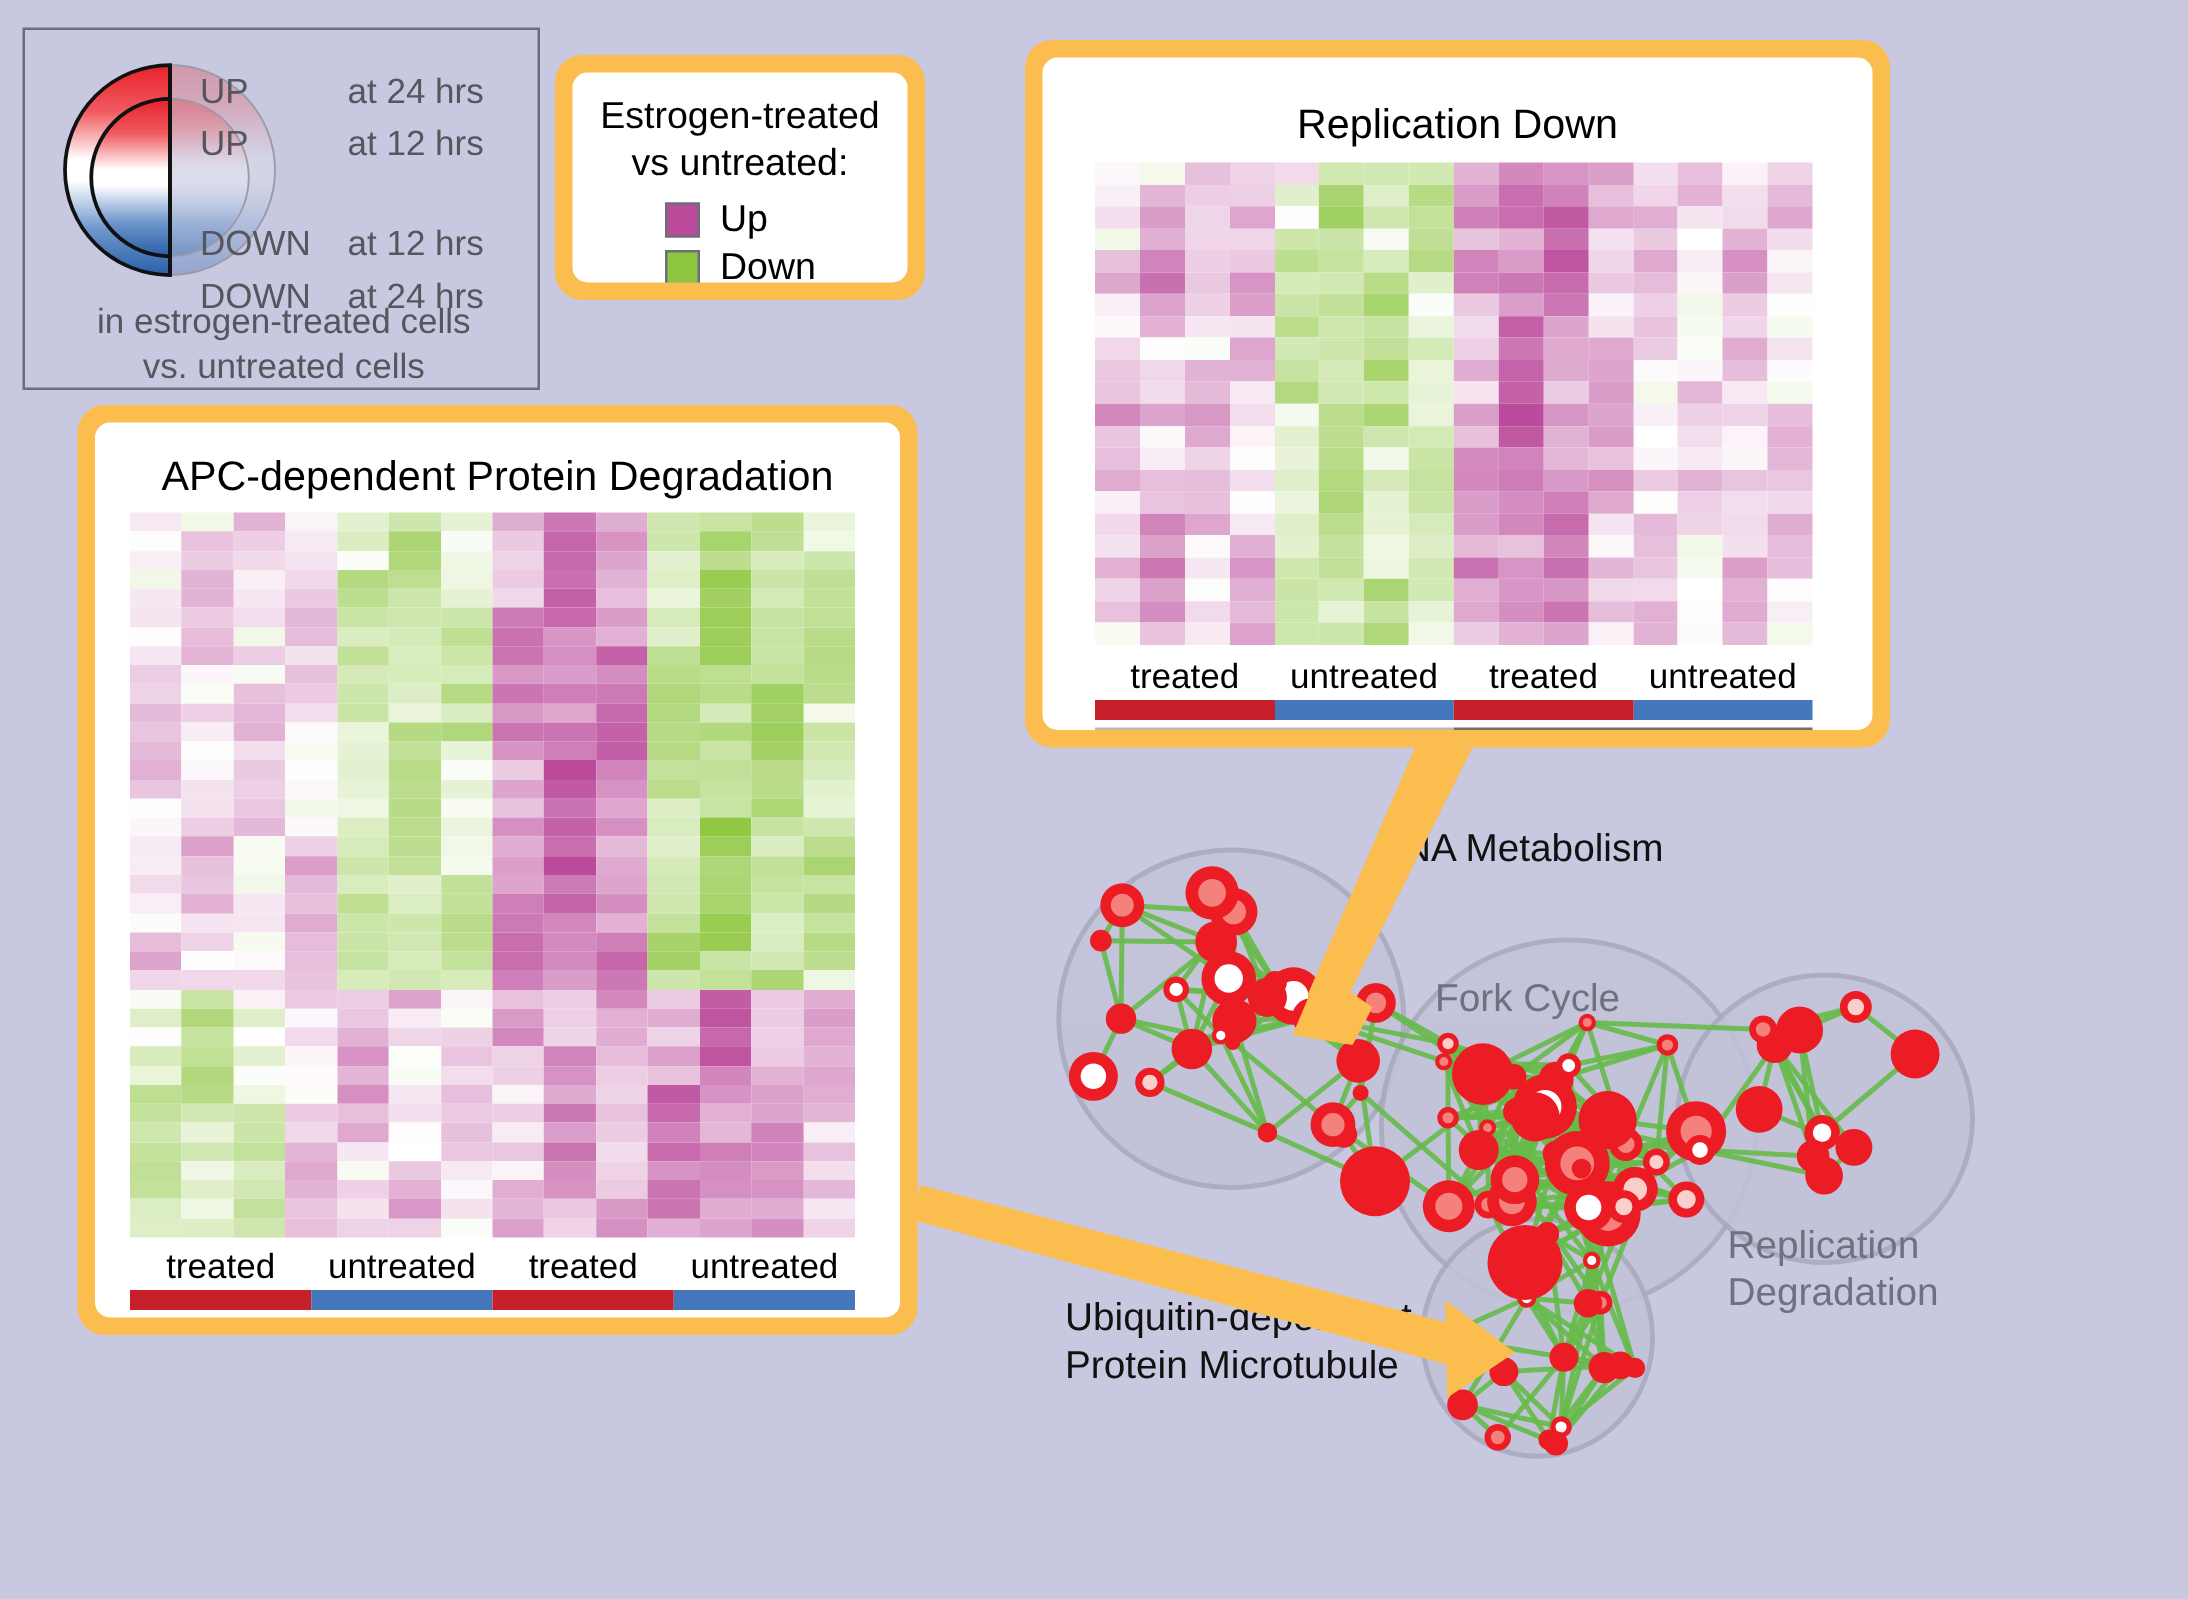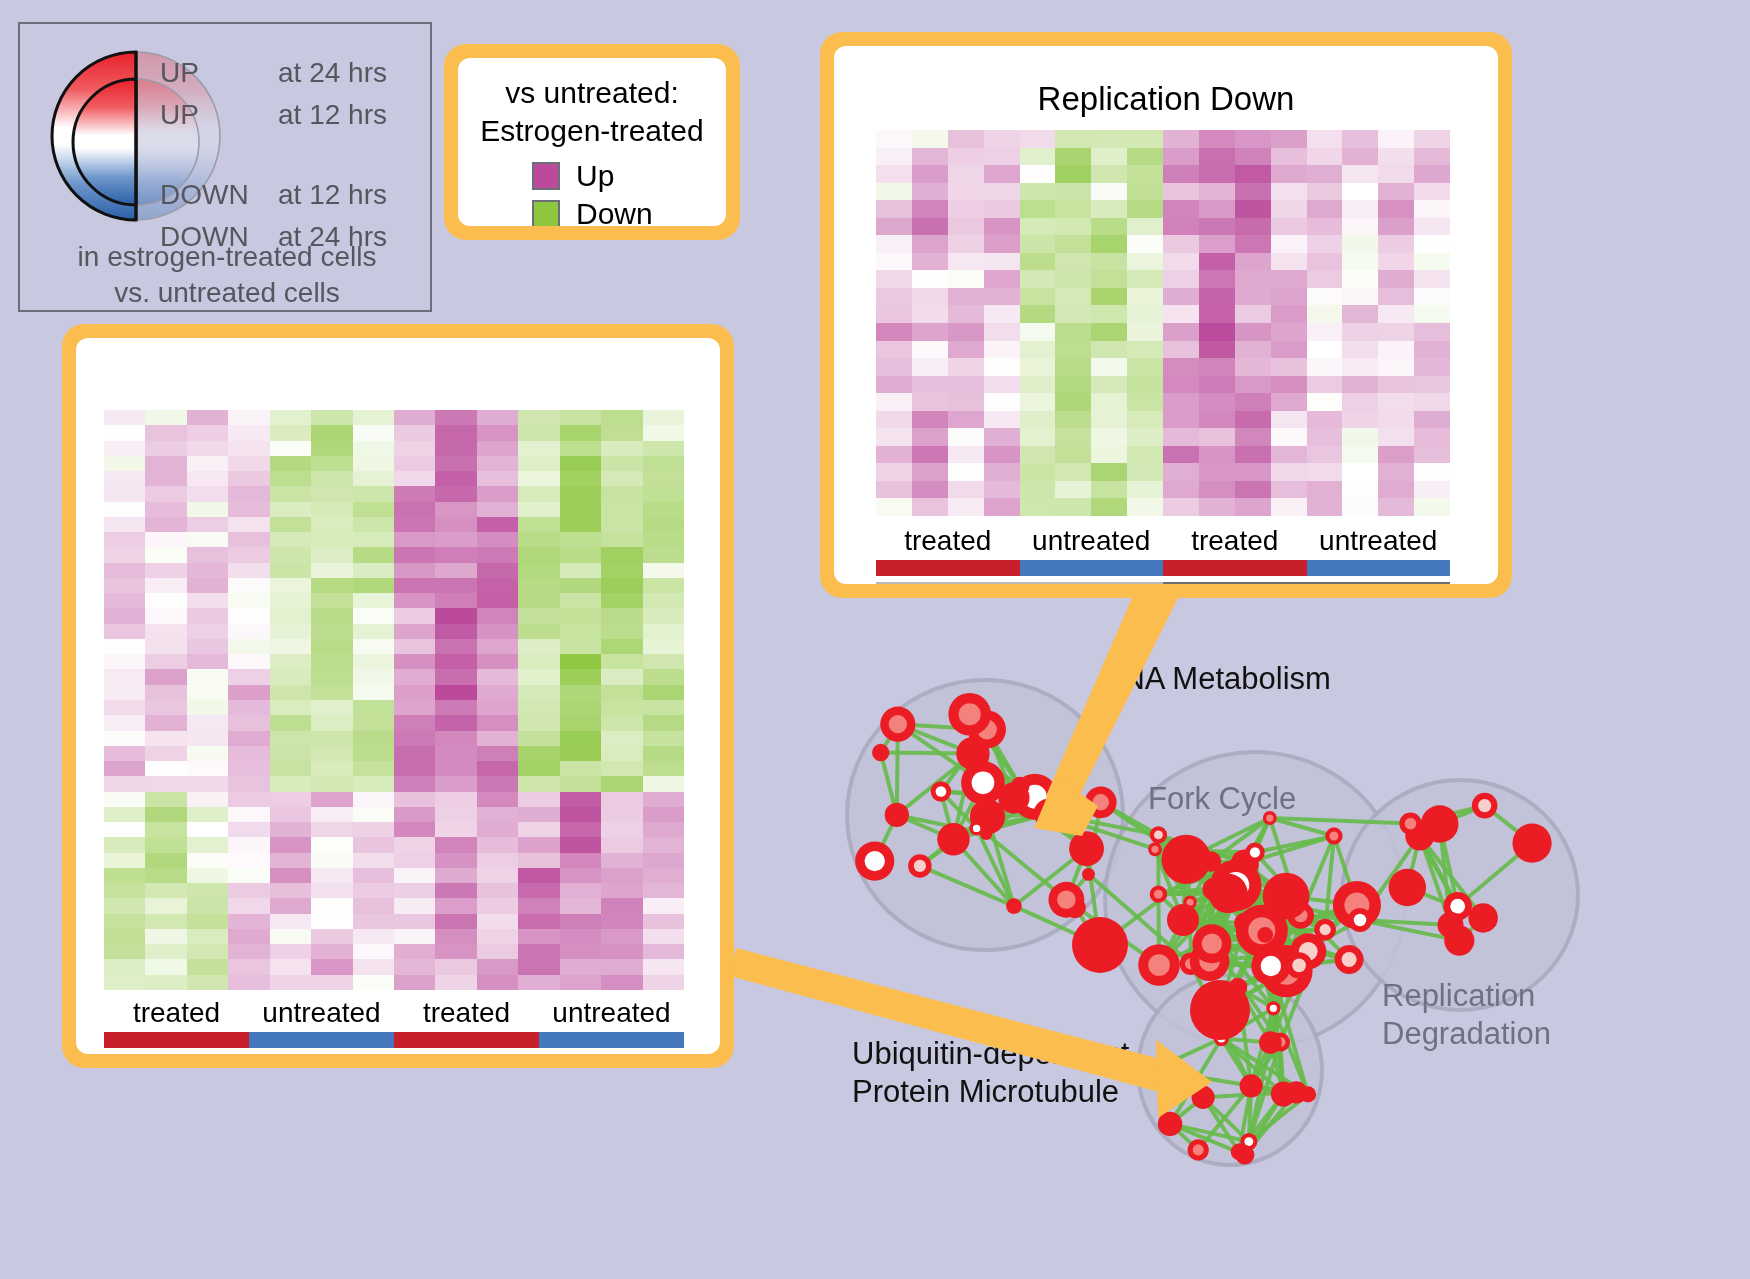--- a/index.html
+++ b/index.html
@@ -143,22 +143,22 @@
     </div>
     <div id="wheel-caption">
       <div>in estrogen-treated cells</div>
       <div>vs. untreated cells</div>
     </div>
   </div>
 
   <div class="card" id="updown-card">
     <div class="inner">
       <div id="updown-title">
+        <div>Estrogen-treated</div>
         <div>vs untreated:</div>
-        <div>Estrogen-treated</div>
       </div>
       <div class="swatch-row" id="swatch-up">
         <span class="swatch" style="background: rgb(187, 74, 155);"></span>
         <span class="swatch-label">Up</span>
       </div>
       <div class="swatch-row" id="swatch-down">
         <span class="swatch" style="background: rgb(141, 198, 63);"></span>
         <span class="swatch-label">Down</span>
       </div>
     </div>
@@ -538,20 +538,21 @@
           <i style="background: rgb(185, 185, 185);"></i>
             <i style="background: rgb(110, 110, 110);"></i>
         </div>
 
       </div>
     </div>
   </div>
 
   <div class="card" id="apc-card">
     <div class="inner">
+      <div class="panel-title" id="apc-title">APC-dependent Protein Degradation</div>
       <div class="hm" id="apc-hm" style="grid-template-columns: repeat(14, 1fr); grid-template-rows: repeat(38, 1fr);">
           <div style="background:rgb(247,233,243)"></div>
           <div style="background:rgb(242,248,232)"></div>
           <div style="background:rgb(226,178,212)"></div>
           <div style="background:rgb(250,243,248)"></div>
           <div style="background:rgb(226,241,206)"></div>
           <div style="background:rgb(205,230,171)"></div>
           <div style="background:rgb(229,242,211)"></div>
           <div style="background:rgb(224,173,210)"></div>
           <div style="background:rgb(204,120,180)"></div>

